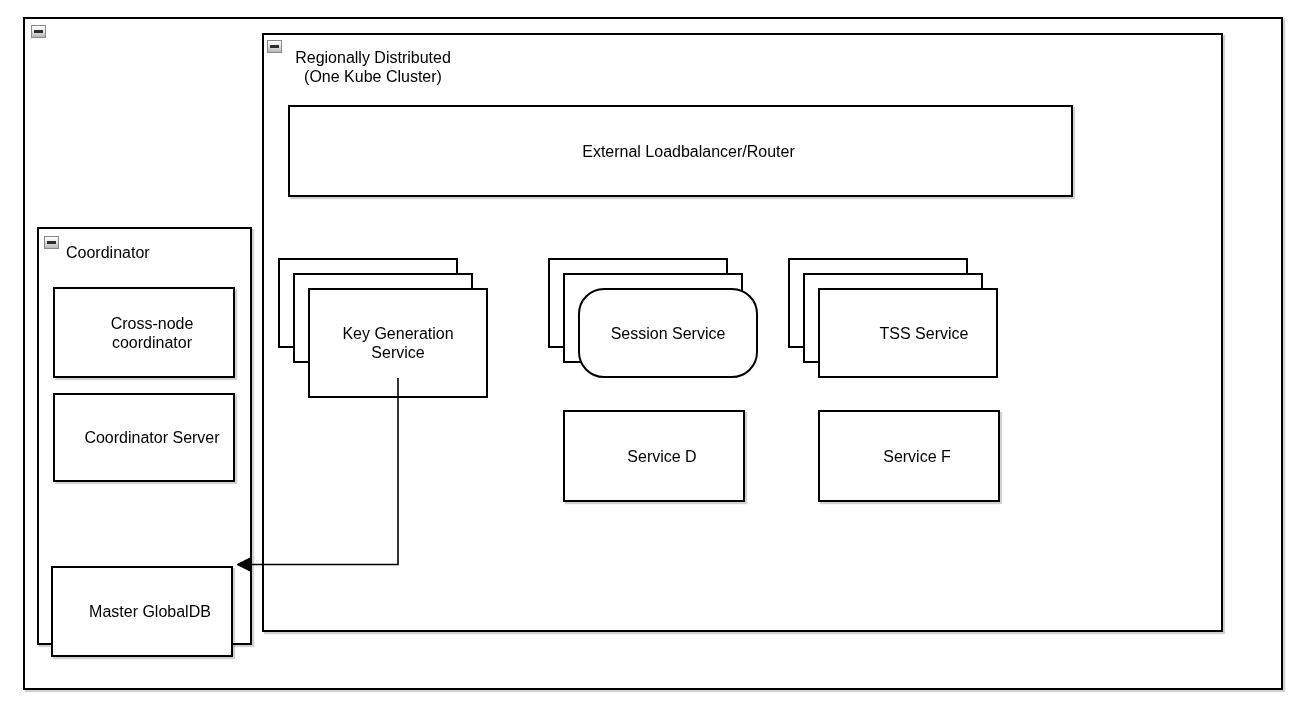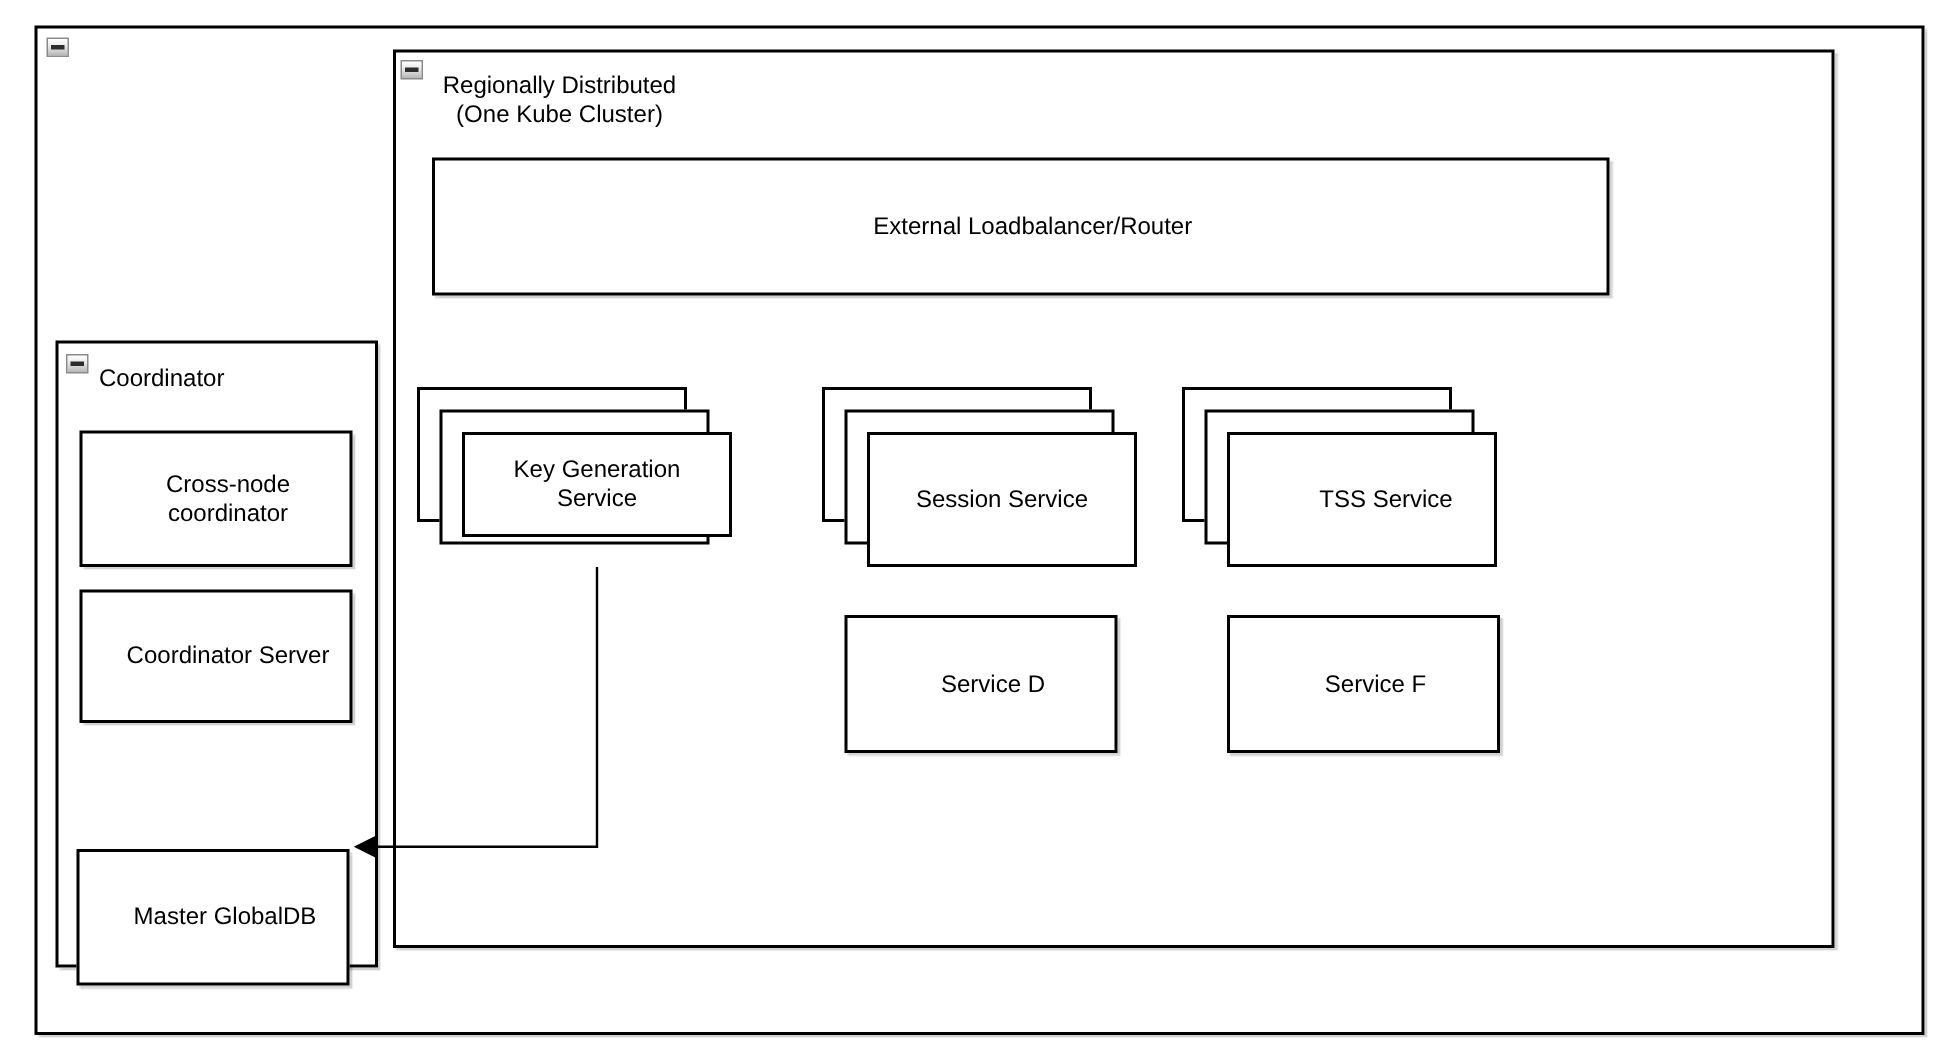--- a/index.html
+++ b/index.html
@@ -117,30 +117,30 @@
     <span class="label">Coordinator Server</span>
   </div>
 
   <div class="node" style="left:51px; top:542px; width:182px; height:91px;margin-top:24px;">
     <span class="label">Master GlobalDB</span>
   </div>
 
   <div>
     <div class="stack-layer" style="left:278px; top:258px; width:180px; height:90px;"></div>
     <div class="stack-layer" style="left:293px; top:273px; width:180px; height:90px;"></div>
-    <div class="stack-layer stack-front" style="left:308px; top:288px; width:180px; height:70px;">
+    <div class="stack-layer stack-front" style="left:308px; top:288px; width:180px; height:110px;">
       <span class="label">Key Generation
 Service</span>
     </div>
   </div>
 
   <div>
     <div class="stack-layer" style="left:548px; top:258px; width:180px; height:90px;"></div>
     <div class="stack-layer" style="left:563px; top:273px; width:180px; height:90px;"></div>
-    <div class="stack-layer stack-front" style="left:578px; top:288px; width:180px; height:90px;">
+    <div class="stack-layer stack-front" style="left:578px; top:288px; width:180px; height:90px;border-radius:26px;">
       <span class="label">Session Service</span>
     </div>
   </div>
 
   <div>
     <div class="stack-layer" style="left:788px; top:258px; width:180px; height:90px;"></div>
     <div class="stack-layer" style="left:803px; top:273px; width:180px; height:90px;"></div>
     <div class="stack-layer stack-front" style="left:818px; top:288px; width:180px; height:90px;padding-left:32px;">
       <span class="label">TSS Service</span>
     </div>

